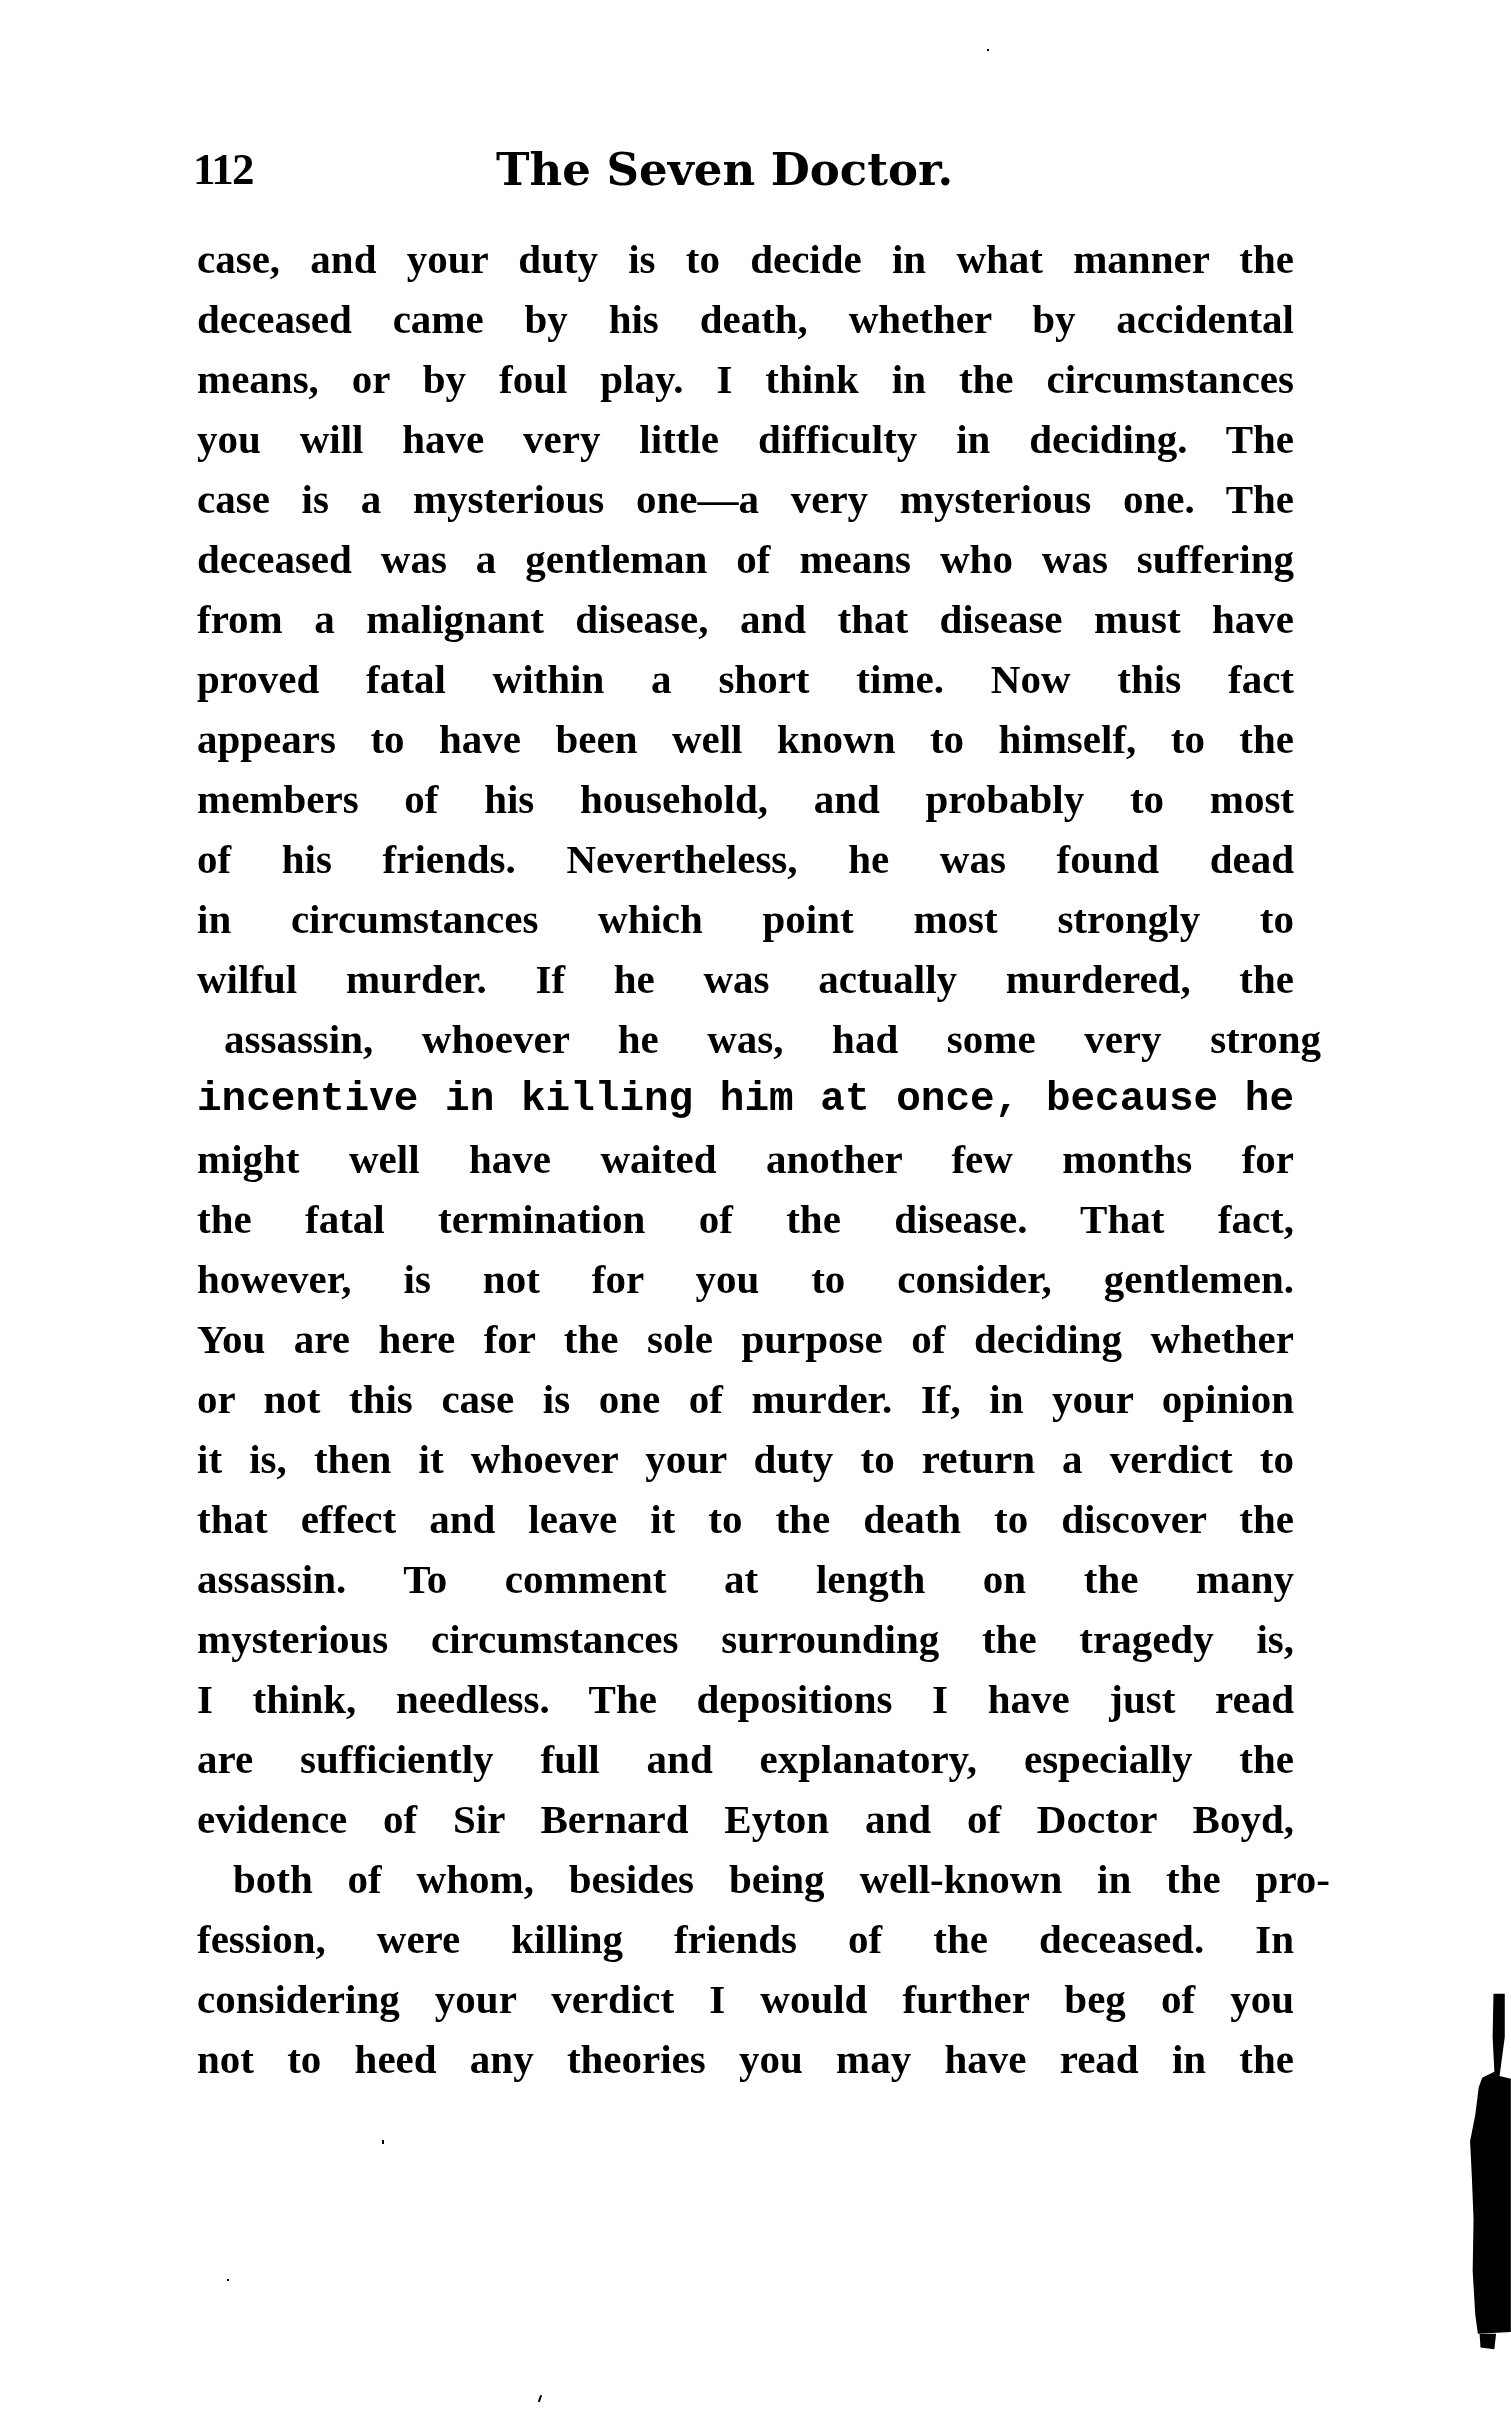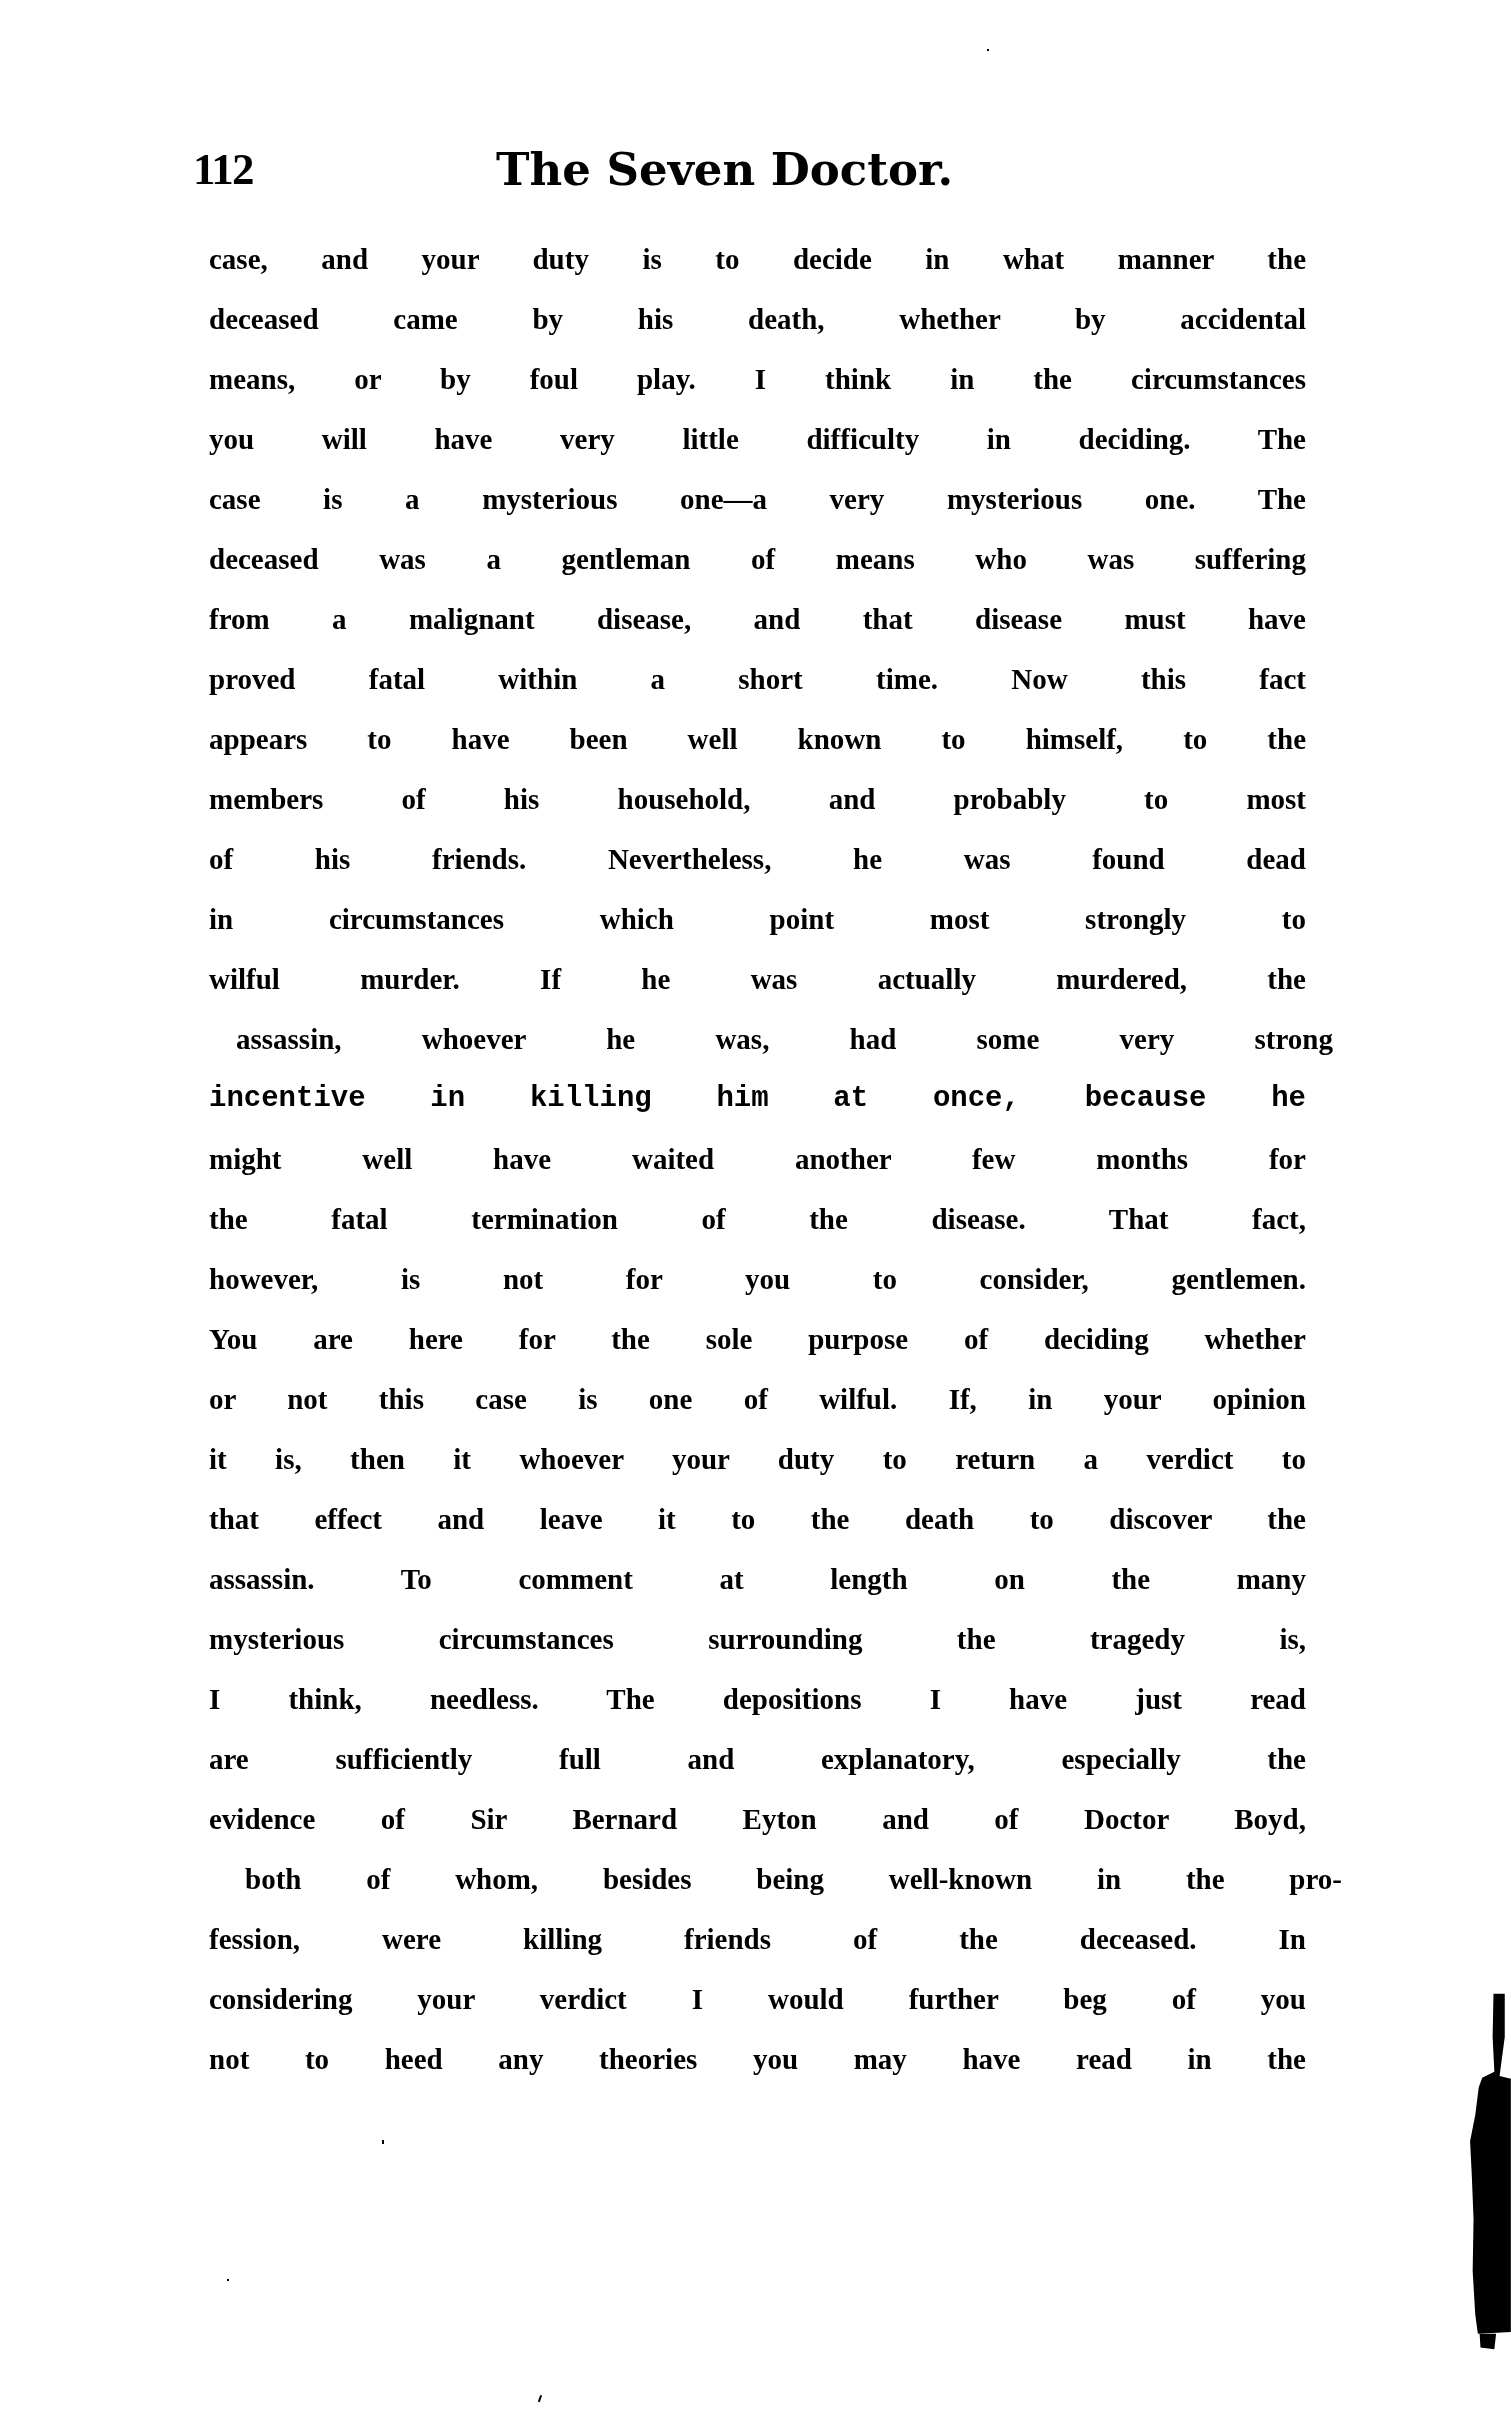--- a/index.html
+++ b/index.html
@@ -11,22 +11,22 @@
     font-family: "Liberation Serif", serif; font-weight: bold; font-size: 45px;
     line-height: 61px; color: #000; letter-spacing: -1.7px;
   }
   .running-title {
     position: absolute; left: 303px; top: 0;
     font-family: "DejaVu Serif", serif; font-weight: bold; font-size: 45px;
     line-height: 61px; color: #000; letter-spacing: 0px;
   }
   .body-text { position: absolute; left: 193px; top: 234px; width: 1097px; }
   .line {
-    position: absolute; left: 16px; width: 1097px; height: 60px;
-    font-family: "Liberation Serif", serif; font-weight: bold; font-size: 29px;
+    position: absolute; left: 4px; width: 1097px; height: 60px;
+    font-family: "Liberation Serif", serif; font-weight: bold; font-size: 41px;
     line-height: 50px; color: #000;
     text-align: justify; text-align-last: justify; white-space: nowrap;
     word-spacing: 1.7px;
   }
   .scan-mark { position: absolute; left: 1430px; top: 1985px; width: 81px; height: 373px; }
   .speck { position: absolute; background: #000; }
 </style>
 </head>
 <body>
 
@@ -50,21 +50,21 @@
       <div class="line" style="top: 540px;">members of his household, and probably to most</div>
       <div class="line" style="top: 600px;">of his friends.  Nevertheless, he was found dead</div>
       <div class="line" style="top: 660px;">in circumstances which point most strongly to</div>
       <div class="line" style="top: 720px;">wilful murder.  If he was actually murdered, the</div>
       <div class="line" style="top: 780px; margin-left: 27px;">assassin, whoever he was, had some very strong</div>
       <div class="line" style="top: 840px; font-family: Liberation Mono, monospace;">incentive in killing him at once, because he</div>
       <div class="line" style="top: 900px;">might well have waited another few months for</div>
       <div class="line" style="top: 960px;">the fatal termination of the disease.  That fact,</div>
       <div class="line" style="top: 1020px;">however, is not for you to consider, gentlemen.</div>
       <div class="line" style="top: 1080px;">You are here for the sole purpose of deciding whether</div>
-      <div class="line" style="top: 1140px;">or not this case is one of wilful.  If, in your opinion</div>
+      <div class="line" style="top: 1140px;">or not this case is one of murder.  If, in your opinion</div>
       <div class="line" style="top: 1200px;">it is, then it whoever your duty to return a verdict to</div>
       <div class="line" style="top: 1260px;">that effect and leave it to the death to discover the</div>
       <div class="line" style="top: 1320px;">assassin.  To comment at length on the many</div>
       <div class="line" style="top: 1380px;">mysterious circumstances surrounding the tragedy is,</div>
       <div class="line" style="top: 1440px;">I think, needless.  The depositions I have just read</div>
       <div class="line" style="top: 1500px;">are sufficiently full and explanatory, especially the</div>
       <div class="line" style="top: 1560px;">evidence of Sir Bernard Eyton and of Doctor Boyd,</div>
       <div class="line" style="top: 1620px; margin-left: 36px;">both of whom, besides being well-known in the pro-</div>
       <div class="line" style="top: 1680px;">fession, were killing friends of the deceased.  In</div>
       <div class="line" style="top: 1740px;">considering your verdict I would further beg of you</div>

